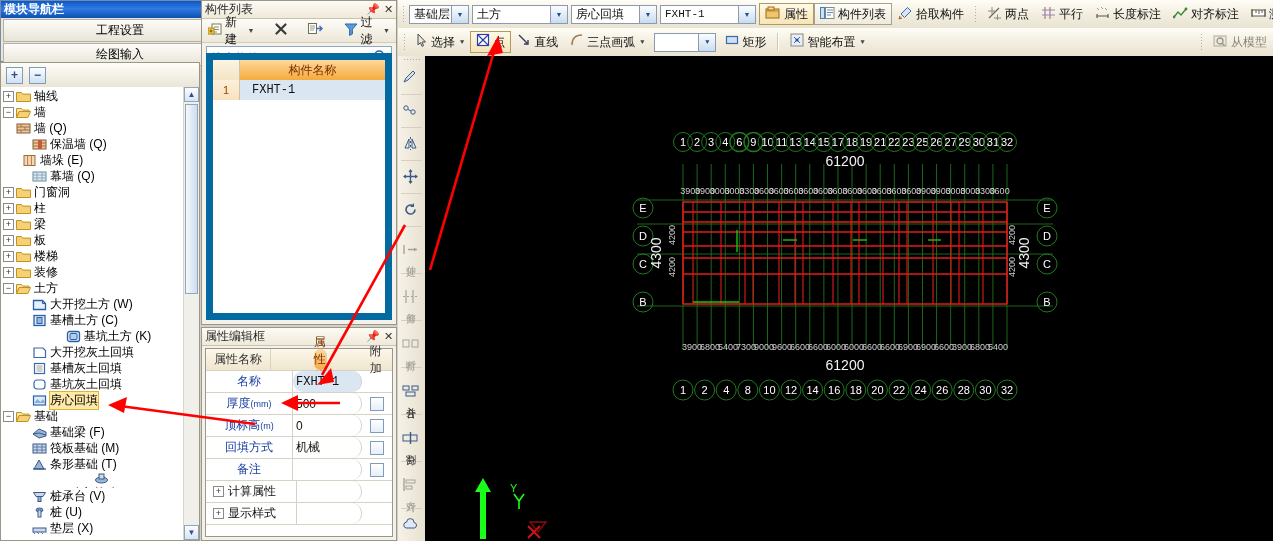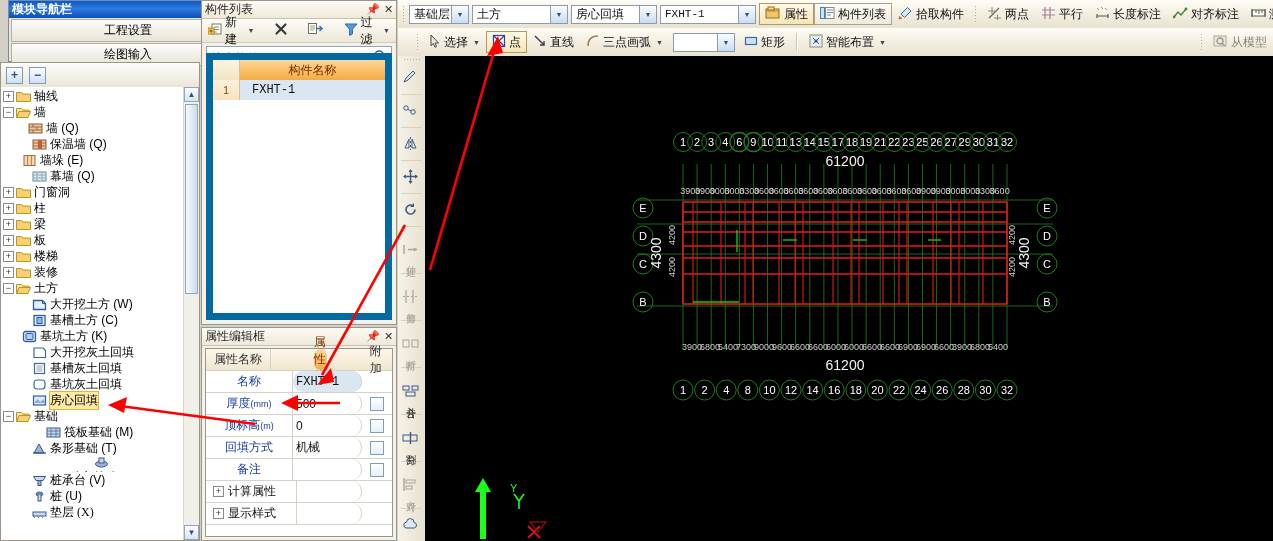--- a/index.html
+++ b/index.html
@@ -25,21 +25,21 @@
   .panel-title2{
     height:17px;line-height:17px;
     background:linear-gradient(to bottom,#fdfbf5 0%,#efe9d9 100%);
     color:#2a2a2a;font-size:12px;padding-left:3px;
     display:flex;align-items:center;border-bottom:1px solid #c8c2ae;
   }
   .panel-title2 .t{flex:1;font-weight:normal;}
   .panel-title2 .btn{width:15px;text-align:center;color:#333;font-size:11px;cursor:pointer;}
 
   
-  #modnav{left:8px;top:0;width:240px;height:62px;border:1px solid #7a8aa0;background:#e9e6dd;}
+  #modnav{left:0;top:0;width:240px;height:62px;border:1px solid #7a8aa0;background:#e9e6dd;}
   .modbtn{
     height:21px;line-height:21px;margin:1px 2px 0 2px;
     background:linear-gradient(to bottom,#fdfcf8,#e8e4d8);
     border:1px solid #b5b0a0;text-align:center;font-size:12px;color:#000;cursor:pointer;
   }
   .modbtn:first-of-type{margin-top:2px;}
 
   
   #treepanel{left:0;top:62px;width:200px;height:479px;background:#fff;border:1px solid #9b9788;}
   .tree-toolbar{
@@ -169,21 +169,21 @@
             <span class="lbl">轴线</span>
           </div>
           <div class="tnode" style="padding-left: 2px;">
             <span class="exp">−</span>
             <span class="ico"><svg width="15" height="13" viewBox="0 0 15 13">
                 <path d="M0.5 2.5h5l1.3 1.6h6.2v1.4H3.2L0.5 11.5z" fill="#fae4a6" stroke="#c09320"></path>
                 <path d="M3.2 5.5h11.3l-2.6 6H0.6z" fill="#f6d173" stroke="#c09320"></path>
               </svg></span>
             <span class="lbl">墙</span>
           </div>
-          <div class="tnode" style="padding-left: 14px;">
+          <div class="tnode" style="padding-left: 2px;">
             <span class="noexp"></span>
             <span class="ico"><svg width="15" height="13" viewBox="0 0 15 13">
                 <rect x="1" y="2" width="13" height="9" fill="#e8c9a6" stroke="#8a5a30"></rect>
                 <path d="M1 5h13M1 8h13M5 2v3M9 5v3M5 8v3" stroke="#a06a38"></path>
               </svg></span>
             <span class="lbl">墙 (Q)</span>
           </div>
           <div class="tnode" style="padding-left: 18px;">
             <span class="noexp"></span>
             <span class="ico"><svg width="15" height="13" viewBox="0 0 15 13">
@@ -268,21 +268,21 @@
             <span class="lbl">大开挖土方 (W)</span>
           </div>
           <div class="tnode" style="padding-left: 18px;">
             <span class="noexp"></span>
             <span class="ico"><svg width="15" height="13" viewBox="0 0 15 13">
                 <rect x="2" y="1.5" width="11" height="10" fill="#dfeaf7" stroke="#2a5fa8" stroke-width="1.3"></rect>
                 <rect x="5" y="3.5" width="5" height="6" fill="#9ab8dc" stroke="#2a5fa8"></rect>
               </svg></span>
             <span class="lbl">基槽土方 (C)</span>
           </div>
-          <div class="tnode" style="padding-left: 8px;">
+          <div class="tnode" style="padding-left: 20px; justify-content: center;">
             <span class="noexp"></span>
             <span class="ico"><svg width="15" height="13" viewBox="0 0 15 13">
                 <rect x="1.5" y="1.5" width="12" height="10" rx="2" fill="#dfeaf7" stroke="#2a5fa8" stroke-width="1.3"></rect>
                 <rect x="4" y="3.5" width="7" height="6" rx="1" fill="#b6cde8" stroke="#2a5fa8"></rect>
               </svg></span>
             <span class="lbl">基坑土方 (K)</span>
           </div>
           <div class="tnode" style="padding-left: 18px;">
             <span class="noexp"></span>
             <span class="ico"><svg width="15" height="13" viewBox="0 0 15 13">
@@ -314,21 +314,29 @@
             <span class="lbl">房心回填</span>
           </div>
           <div class="tnode" style="padding-left: 2px;">
             <span class="exp">−</span>
             <span class="ico"><svg width="15" height="13" viewBox="0 0 15 13">
                 <path d="M0.5 2.5h5l1.3 1.6h6.2v1.4H3.2L0.5 11.5z" fill="#fae4a6" stroke="#c09320"></path>
                 <path d="M3.2 5.5h11.3l-2.6 6H0.6z" fill="#f6d173" stroke="#c09320"></path>
               </svg></span>
             <span class="lbl">基础</span>
           </div>
-          <div class="tnode" style="padding-left: 32px;">
+          <div class="tnode" style="padding-left: 18px;">
+            <span class="noexp"></span>
+            <span class="ico"><svg width="15" height="13" viewBox="0 0 15 13">
+                <path d="M1 8l6-5 7 3v4l-7 2z" fill="#9ab4d6" stroke="#3a5a8a"></path>
+                <path d="M1 8l6-1 7 2" fill="none" stroke="#3a5a8a"></path>
+              </svg></span>
+            <span class="lbl">基础梁 (F)</span>
+          </div>
+          <div class="tnode" style="padding-left: 18px;">
             <span class="noexp"></span>
             <span class="ico"><svg width="15" height="13" viewBox="0 0 15 13">
                 <rect x="1" y="2" width="13" height="9" fill="#cdd9e8" stroke="#3a5a8a"></rect>
                 <path d="M1 5h13M1 8h13M5 2v9M10 2v9" stroke="#5a7aa8"></path>
               </svg></span>
             <span class="lbl">筏板基础 (M)</span>
           </div>
           <div class="tnode" style="padding-left: 18px;">
             <span class="noexp"></span>
             <span class="ico"><svg width="15" height="13" viewBox="0 0 15 13">
@@ -354,21 +362,21 @@
             <span class="lbl">桩承台 (V)</span>
           </div>
           <div class="tnode" style="padding-left: 18px;">
             <span class="noexp"></span>
             <span class="ico"><svg width="15" height="13" viewBox="0 0 15 13">
                 <ellipse cx="7.5" cy="4" rx="3.5" ry="2" fill="#9ab4d6" stroke="#3a5a8a"></ellipse>
                 <rect x="6" y="4" width="3" height="7" fill="#cdd9e8" stroke="#3a5a8a"></rect>
               </svg></span>
             <span class="lbl">桩 (U)</span>
           </div>
-          <div class="tnode" style="padding-left: 18px; font-family: Liberation Serif, serif;">
+          <div class="tnode" style="padding-left: 18px;">
             <span class="noexp"></span>
             <span class="ico"><svg width="15" height="13" viewBox="0 0 15 13">
                 <rect x="1" y="6" width="13" height="4" fill="#cdd9e8" stroke="#3a5a8a"></rect>
                 <path d="M1 10l2 2M5 10l2 2M9 10l2 2" stroke="#5a7aa8"></path>
               </svg></span>
             <span class="lbl">垫层 (X)</span>
           </div>
         </div>
       <div class="tree-scroll">
         <div class="tr-arrow">▲</div>
@@ -623,21 +631,21 @@
               <rect x="1" y="4" width="13" height="6" fill="#fff" stroke="#5a5a4a"></rect>
               <path d="M1 3v8M14 3v8M5 4v3M8 4v4M11 4v3" stroke="#5a5a4a"></path>
             </svg>
         </span>
         <span>测量距离</span>
       </div>
     </div>
   </div>
 
   <div id="tbar2">
-    <div class="tb" style="left:14px;top:0;">
+    <div class="tb" style="left:1px;top:0;font-family:Liberation Mono, monospace;">
       <div class="grip"></div>
       <div class="tbtn">
         <span>
           <svg width="12" height="14" viewBox="0 0 12 14">
               <path d="M2 1l7.5 8H6l1.6 3.6-1.6.7L4.4 9.6 2 11.8z" fill="#e8e8e0" stroke="#4a4a4a"></path>
             </svg>
         </span>
         <span>选择</span>
         <span class="caret">▼</span>
       </div>

